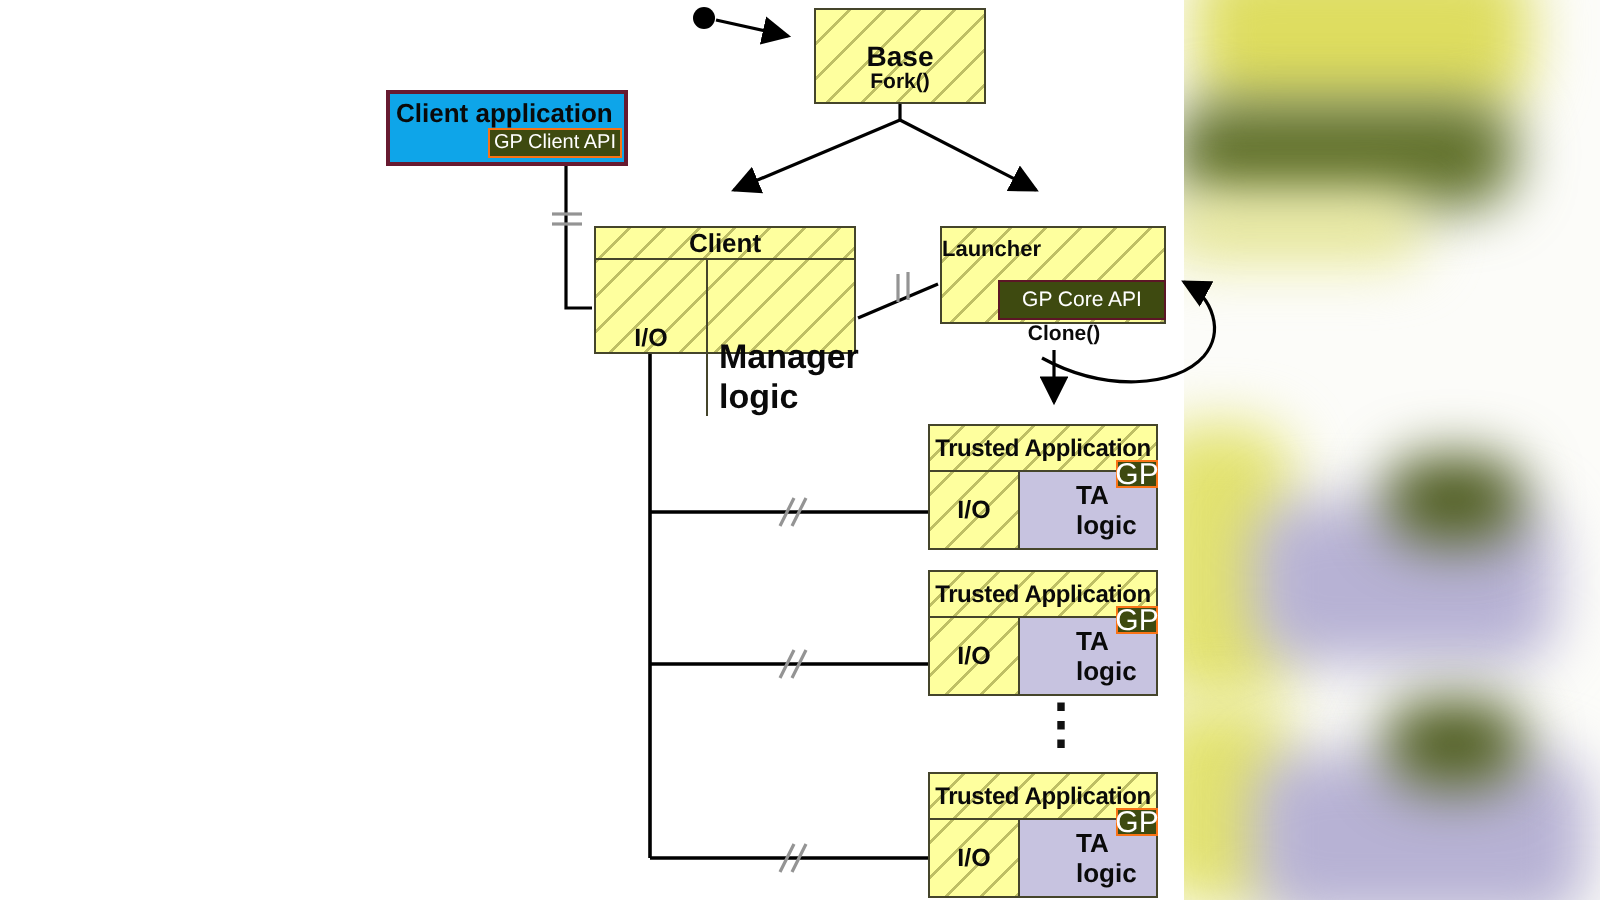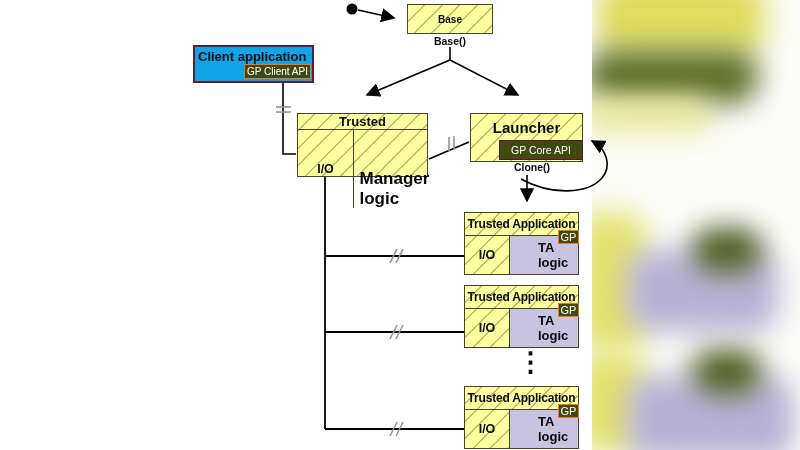--- a/index.html
+++ b/index.html
@@ -11,44 +11,44 @@
   .blob{position:absolute;filter:blur(14px);border-radius:24px;}
   
   .connectors{position:absolute;left:0;top:0;z-index:1;}
   
   .box{position:absolute;box-sizing:border-box;border:1.4px solid #45452b;z-index:2;}
   .hatch{background-color:#feff9e;
          background-image:repeating-linear-gradient(135deg,rgba(0,0,0,0) 0 11px,rgba(148,148,62,.6) 11px 12.4px);}
   .ctr{display:flex;align-items:center;justify-content:center;}
   .bold{font-weight:bold;}
 
-  .base-box{left:407px;top:4px;width:86px;height:30px;font-size:10px;}
+  .base-box{left:407px;top:4px;width:86px;height:48px;font-size:14px;}
   .client-box{left:193px;top:45px;width:121px;height:38px;background:#0ea5e9;border:2px solid #671a30;}
   .client-title{position:absolute;left:3px;top:2px;font-size:13px;font-weight:bold;white-space:nowrap;}
   .chip{position:absolute;background:#3e4a10;color:#fff;box-sizing:border-box;
         display:flex;align-items:center;justify-content:center;border:1px solid #f97316;}
   .client-chip{right:1px;bottom:2px;width:67px;height:15px;font-size:10px;}
   .manager-box{left:297px;top:113px;width:131px;height:64px;display:flex;flex-direction:column;}
   .mgr-title{height:24px;border-bottom:1.4px solid #45452b;font-size:13px;}
   .mgr-row{flex:1;display:flex;}
   .mgr-io{width:55px;border-right:1.4px solid #45452b;font-size:12.5px;}
   .mgr-logic{flex:1;font-size:17px;line-height:1.15;margin-top:39px;}
   .launcher-box{left:470px;top:113px;width:113px;height:49px;}
-  .launcher-title{position:absolute;left:0;top:5px;width:100%;text-align:center;font-size:15px;font-weight:bold;}
+  .launcher-title{position:absolute;left:0;top:5px;width:100%;font-size:11px;font-weight:bold;}
   .launcher-chip{right:-1px;top:26px;width:84px;height:20px;font-size:10.5px;border:1px solid #5c1626;}
   .small-label{position:absolute;font-size:10.5px;font-weight:bold;z-index:3;text-align:center;}
   .fork-label{left:430px;top:35px;width:40px;}
   .clone-label{left:511px;top:161px;width:42px;}
   .ta-box{left:464px;width:115px;height:63px;display:flex;flex-direction:column;}
   .ta1{top:212px;} .ta2{top:285px;} .ta3{top:386px;}
   .ta-title{height:22px;border-bottom:1.4px solid #45452b;font-size:12px;letter-spacing:-.2px;}
   .ta-body{flex:1;display:flex;}
   .ta-io{width:44px;font-size:12.5px;}
   .ta-logic{flex:1;background:#c7c3e0;border-left:1.4px solid #45452b;font-size:13px;padding-left:28px;}
-  .ta-badge{right:-1px;top:17px;width:21px;height:14px;font-size:11px;z-index:4;}
+  .ta-badge{right:-1px;top:17px;width:21px;height:14px;font-size:15px;z-index:4;}
   .dots{position:absolute;left:517px;top:349px;width:16px;font-size:27px;font-weight:bold;
         z-index:2;color:#111;text-align:center;line-height:1;}
 </style>
 </head>
 <body>
 
 <div class="stage">
 
   <div class="blurwrap">
     <div class="blob" style="left:5px;top:-22px;width:168px;height:78px;background:#dedd60;"></div>
@@ -95,29 +95,29 @@
       <line x1="390" y1="339" x2="397" y2="325"></line>
         <line x1="396" y1="339" x2="403" y2="325"></line>
       <line x1="390" y1="436" x2="397" y2="422"></line>
         <line x1="396" y1="436" x2="403" y2="422"></line>
     </g>
   </svg>
 
   <div class="box hatch ctr bold base-box">
     <span>Base</span>
   </div>
-  <div class="small-label fork-label">Base()</div>
+  <div class="small-label fork-label">Fork()</div>
 
   <div class="box client-box">
     <div class="client-title">Client application</div>
     <div class="chip client-chip">GP Client API</div>
   </div>
 
   <div class="box hatch manager-box">
-    <div class="mgr-title ctr bold">Trusted</div>
+    <div class="mgr-title ctr bold">Client</div>
     <div class="mgr-row">
       <div class="mgr-io ctr bold">I/O</div>
       <div class="mgr-logic ctr bold">
         <span style="width:62px;">Manager logic</span>
       </div>
     </div>
   </div>
 
   <div class="box hatch launcher-box">
     <div class="launcher-title">Launcher</div>

